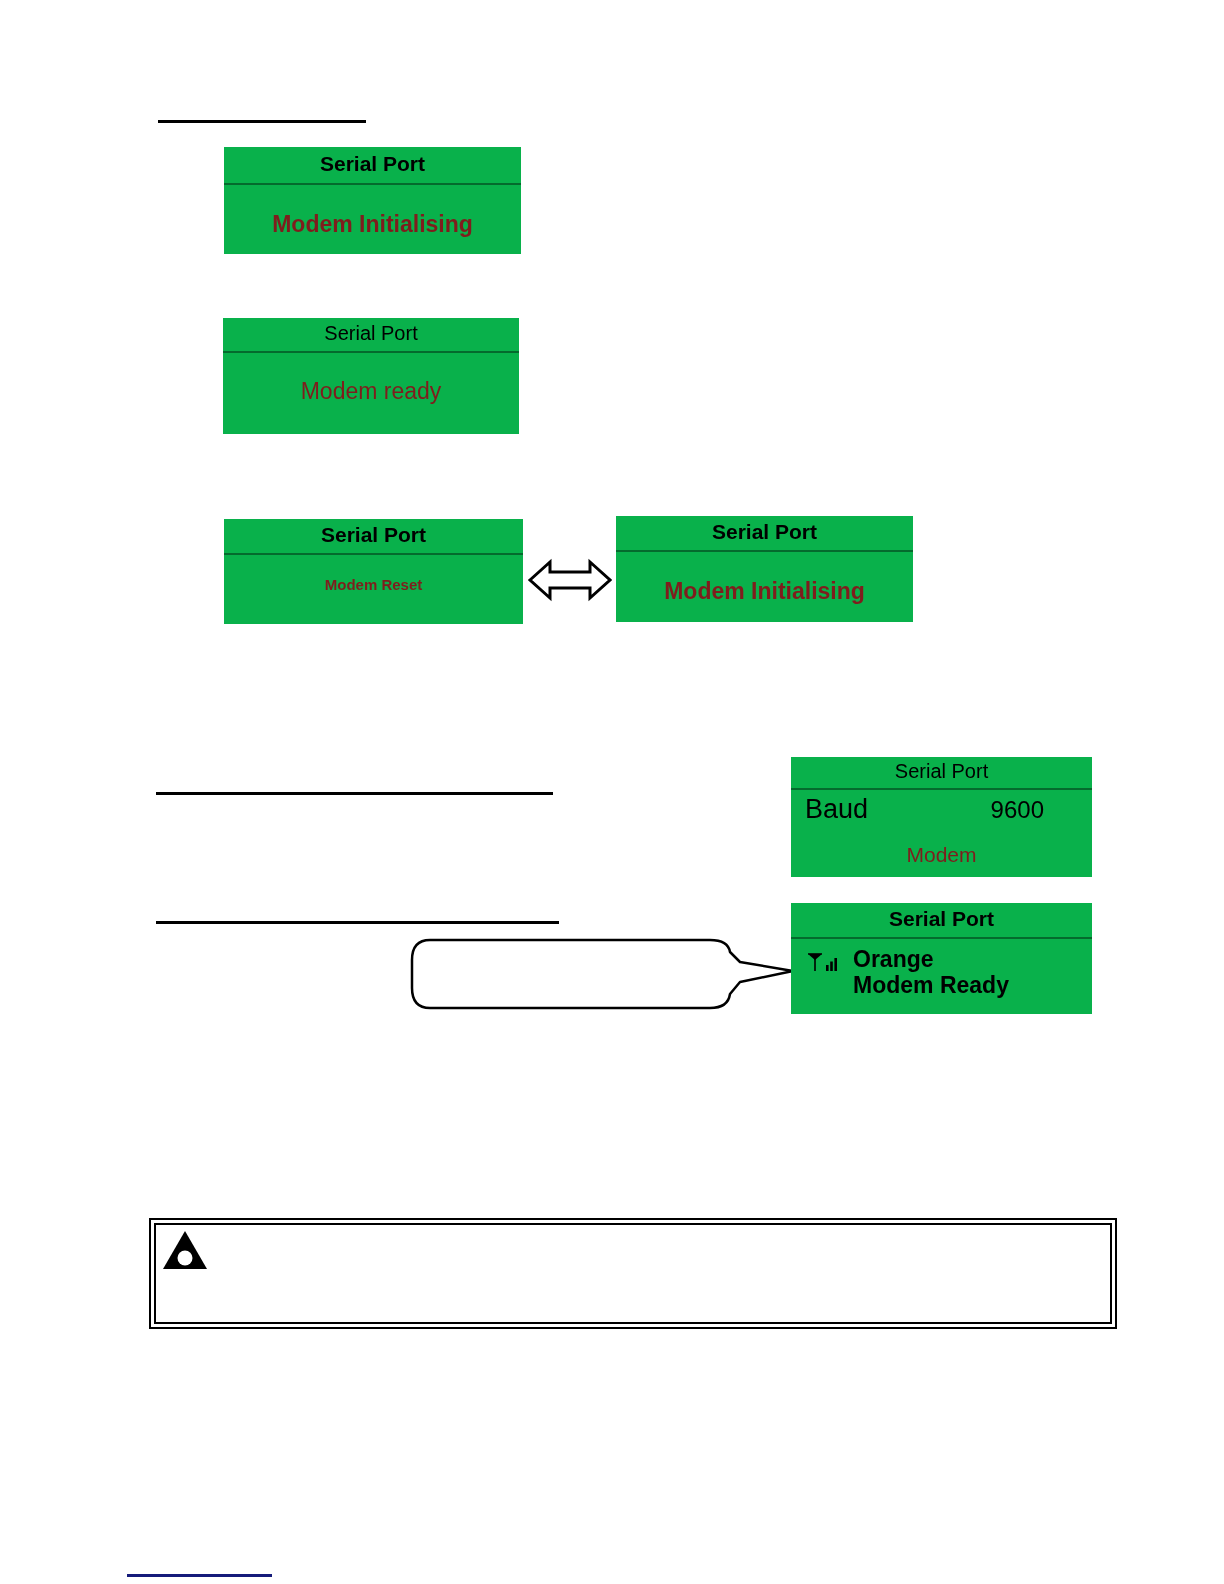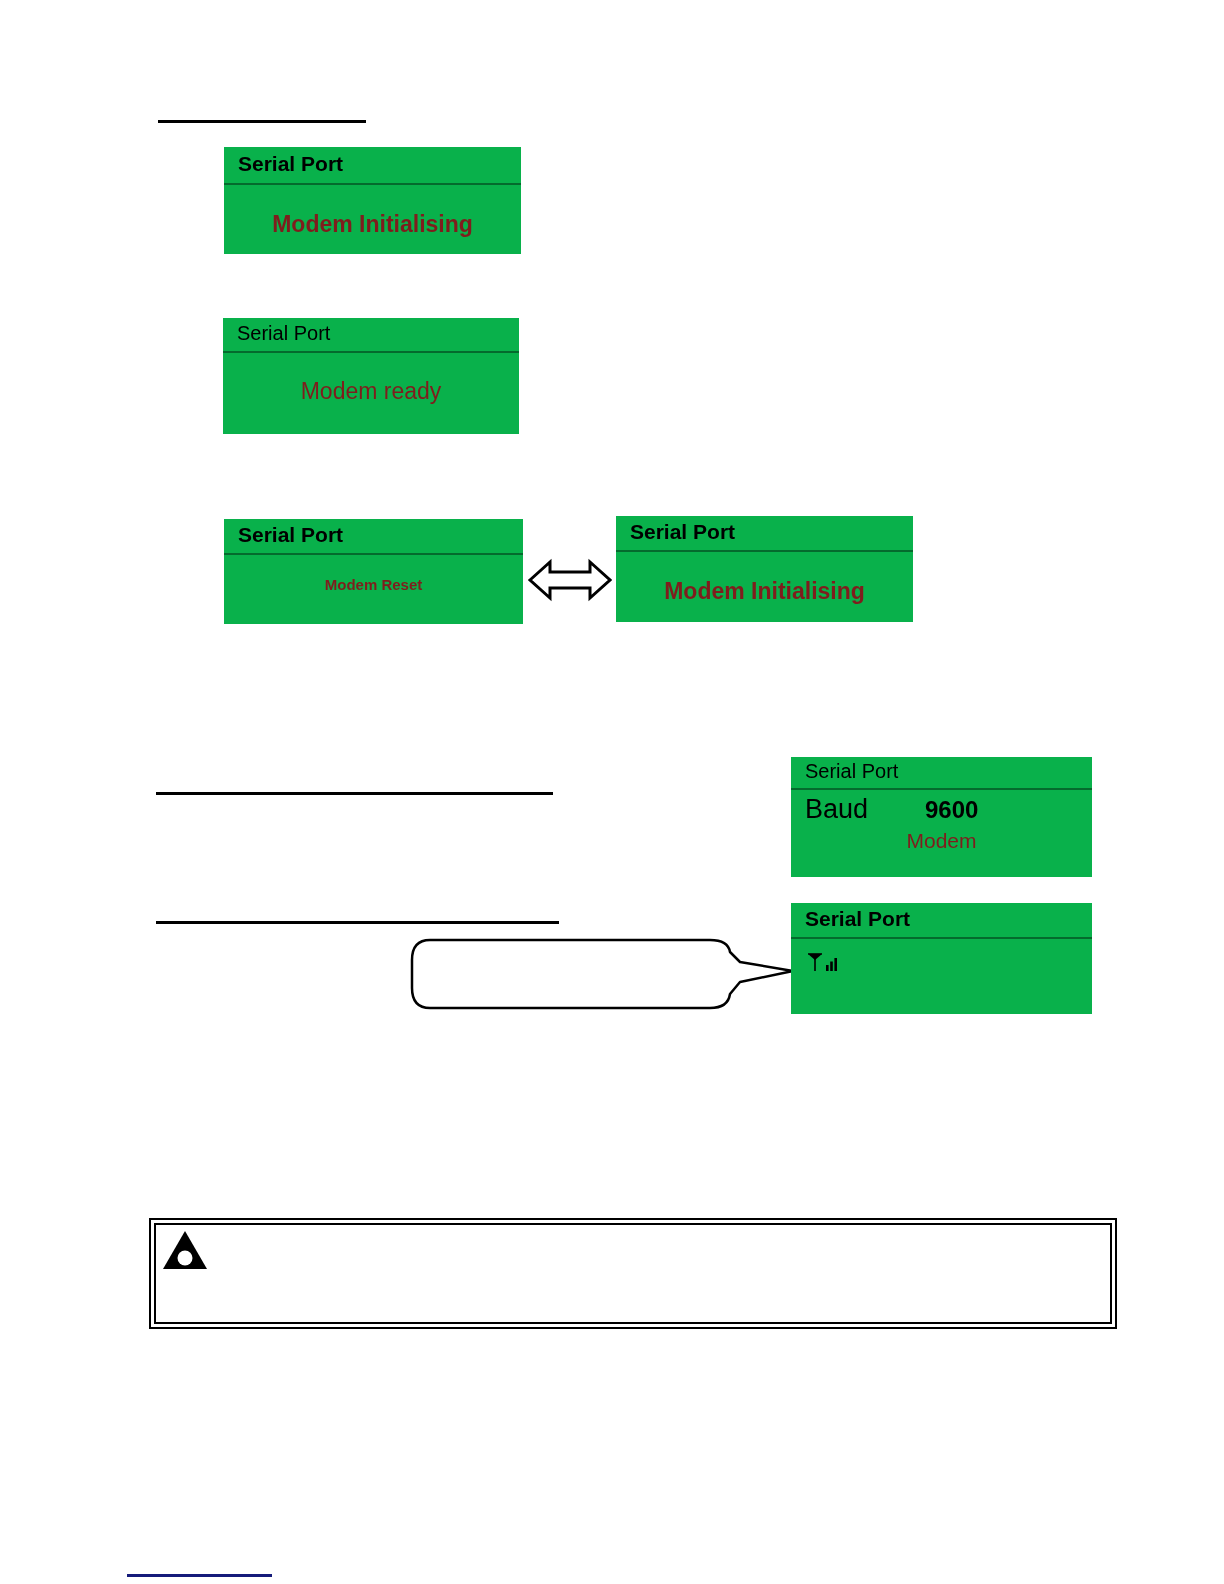--- a/index.html
+++ b/index.html
@@ -30,25 +30,24 @@
 
   
   .lcd {
     position: absolute;
     background: #09b14b;
     box-sizing: border-box;
     color: #000000;
     overflow: hidden;
   }
   .lcd-title {
-    text-align: left;
+    text-align: center;
     color: #000000;
     line-height: 1;
     white-space: nowrap;
-    margin-left: 14px;
   }
   .lcd-divider {
     background: #046b2d;
     height: 2px;
     width: 100%;
   }
   .lcd-body {
     position: relative;
     width: 100%;
   }
@@ -122,27 +121,27 @@
   }
   .kv-key {
     font-size: 27px;
     font-weight: normal;
     flex: 0 0 auto;
     width: 120px;
     text-align: left;
   }
   .kv-val {
     font-size: 24px;
-    font-weight: bold;
+    font-weight: normal;
     flex: 1 1 auto;
-    text-align: left;
+    text-align: right;
     padding-right: 34px;
   }
   #panel-serial-settings .lcd-line {
-    font-size: 21px; font-weight: normal; margin-top: 4px;
+    font-size: 21px; font-weight: normal; margin-top: 18px;
   }
 
   
   #panel-modem-orange {
     left: 791px; top: 903px; width: 301px; height: 111px;
   }
   #panel-modem-orange .lcd-title {
     font-size: 21px; font-weight: bold; padding-top: 5px;
   }
   #panel-modem-orange .lcd-divider { margin-top: 8px; }
@@ -283,20 +282,24 @@
 
           <rect x="7.2" y="6" width="1.6" height="15" fill="#000000"></rect>
 
           <polygon points="1,4 15,4 8,10" fill="#000000"></polygon>
           <rect x="1" y="3.2" width="14" height="1.4" fill="#000000"></rect>
 
           <rect x="19" y="15" width="2.6" height="6" fill="#000000"></rect>
           <rect x="23.2" y="11.5" width="2.6" height="9.5" fill="#000000"></rect>
           <rect x="27.4" y="8" width="2.6" height="13" fill="#000000"></rect>
         </svg>
+      </span>
+      <span class="signal-text">
+        <div>Orange</div>
+        <div>Modem Ready</div>
       </span>
     </div>
   </div>
 </div>
 
 <div id="warning-box">
   <div id="warning-box-inner"></div>
   <span id="warning-icon">
     <svg width="48" height="44" viewBox="0 0 48 44" xmlns="http://www.w3.org/2000/svg">
       <polygon points="24,3 46,41 2,41" fill="#000000"></polygon>

